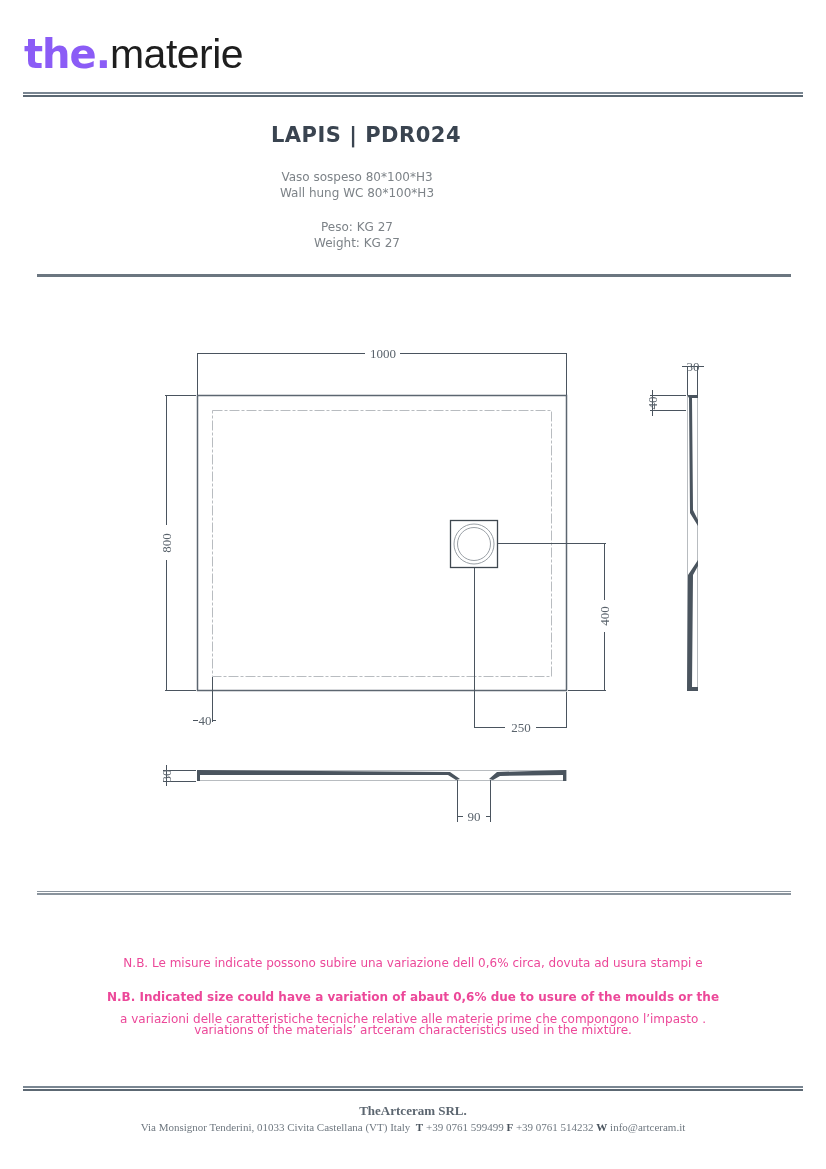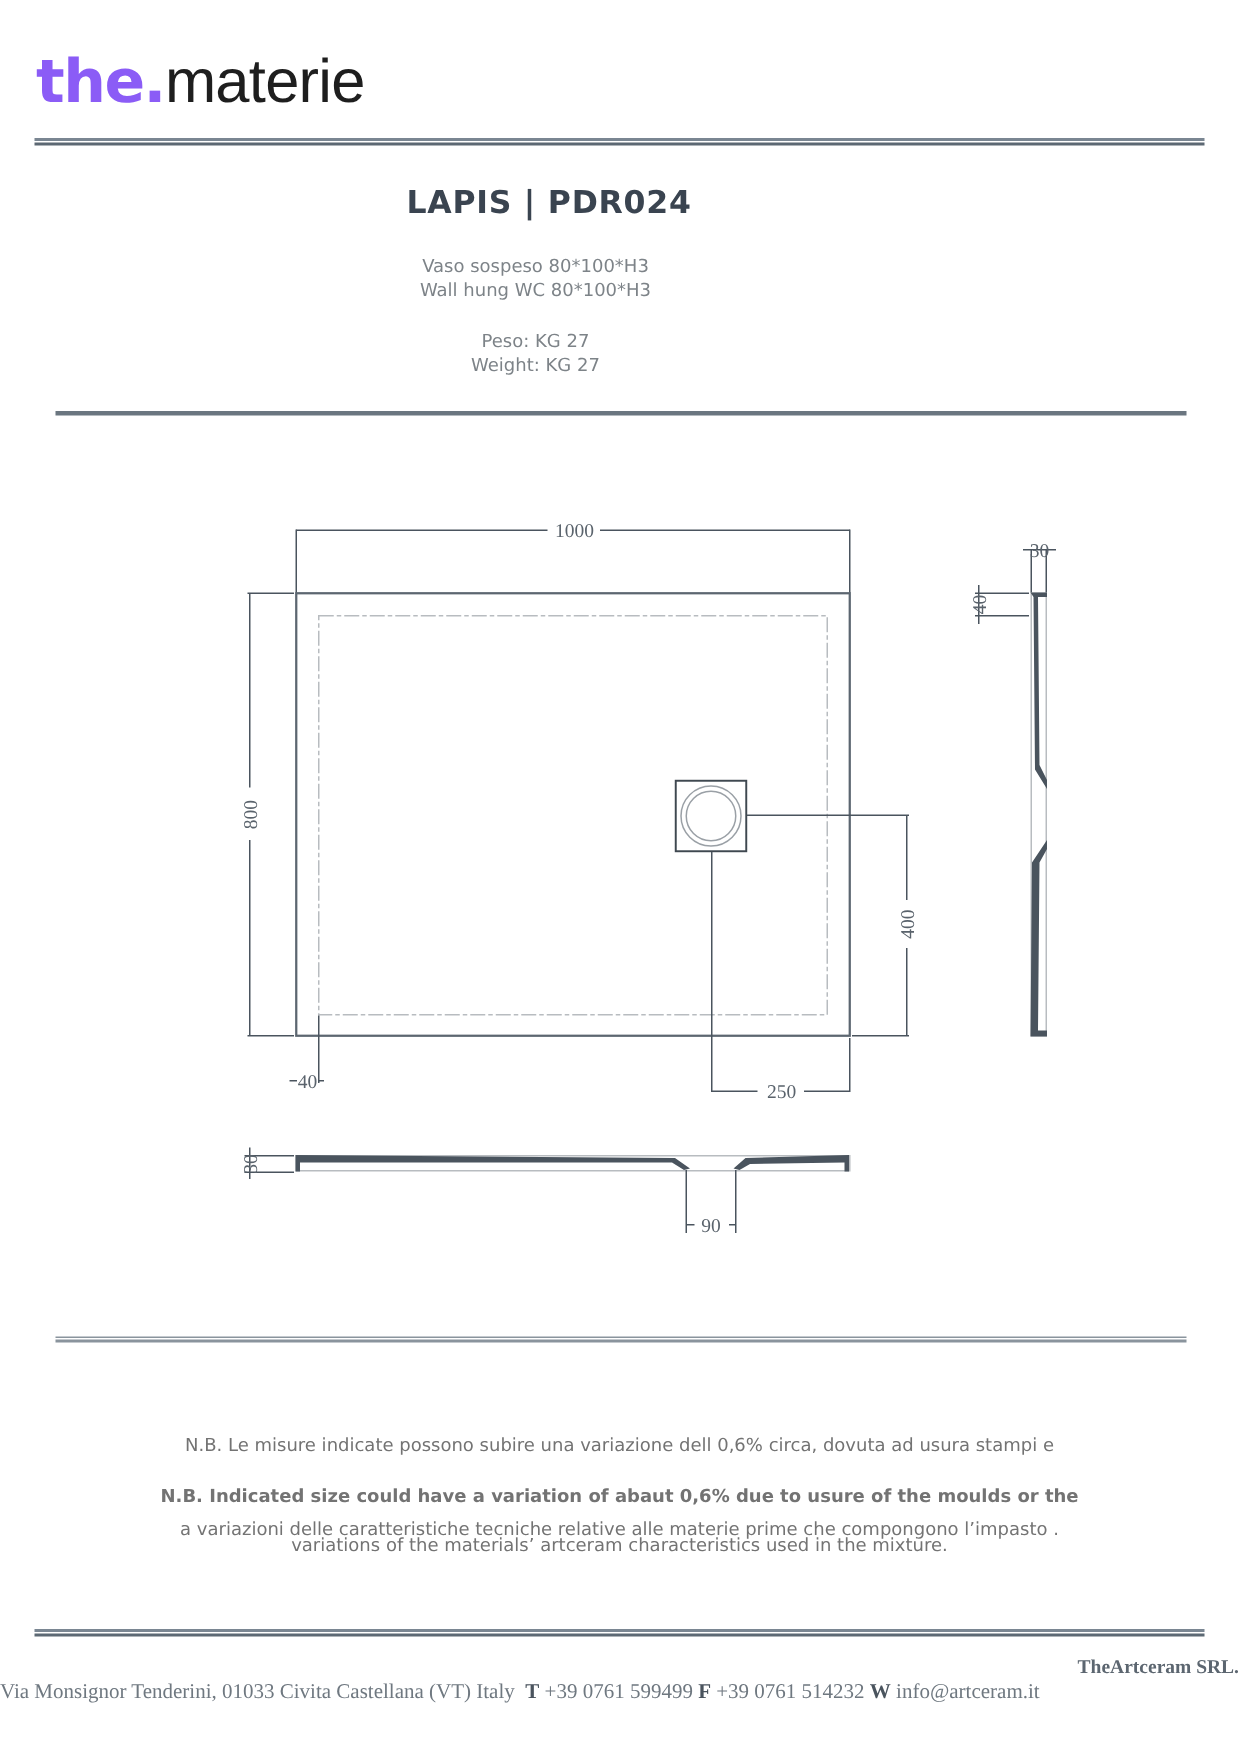--- a/index.html
+++ b/index.html
@@ -4,23 +4,23 @@
 <style>
   html, body { margin:0; padding:0; background:#ffffff; }
   body { width:826px; height:1169px; position:relative; overflow:hidden; font-family:"DejaVu Sans", sans-serif; }
   .logo { position:absolute; left:24px; top:30px; font-size:40px; line-height:48px; letter-spacing:-0.5px; }
   .logo .the { color:#8b5cf6; font-weight:bold; font-family:"DejaVu Sans", sans-serif; letter-spacing:-1px; }
   .logo .rest { color:#1e1e1e; font-family:"Liberation Sans", sans-serif; font-weight:normal; font-size:41px; }
   .dbl-rule { position:absolute; left:23px; width:780px; height:5px; border-top:2px solid #7a8692; border-bottom:2px solid #5c6873; box-sizing:border-box; }
   .single-rule { position:absolute; left:37px; width:754px; height:3px; background:#6b7680; }
   .title { position:absolute; left:0; width:732px; top:123px; text-align:center; font-family:"DejaVu Sans", sans-serif; font-weight:bold; font-size:21px; color:#3a4450; letter-spacing:0.5px; }
   .sub { position:absolute; left:0; width:714px; text-align:center; font-family:"DejaVu Sans", sans-serif; font-size:12px; color:#7d8388; line-height:16px; }
-  .note { position:absolute; left:0; width:826px; text-align:center; font-family:"DejaVu Sans", sans-serif; font-size:12px; color:#737373; line-height:17px; }
-  .footer-co { position:absolute; left:0; width:826px; top:1103px; text-align:right; font-family:"Liberation Serif", serif; font-weight:bold; font-size:13px; color:#5c6670; }
-  .footer-addr { position:absolute; left:0; width:826px; top:1121px; text-align:left; font-family:"Liberation Serif", serif; font-size:14px; color:#6f7880; }
+  .note { position:absolute; left:0; width:826px; text-align:center; font-family:"DejaVu Sans", sans-serif; font-size:12px; color:#ec4899; line-height:17px; }
+  .footer-co { position:absolute; left:0; width:826px; top:1103px; text-align:center; font-family:"Liberation Serif", serif; font-weight:bold; font-size:13px; color:#5c6670; }
+  .footer-addr { position:absolute; left:0; width:826px; top:1121px; text-align:center; font-family:"Liberation Serif", serif; font-size:11px; color:#6f7880; }
   .footer-addr b { color:#4a545e; }
   svg.drawing { position:absolute; left:0; top:0; }
   svg text { font-family:"Liberation Serif", serif; font-size:13px; fill:#5a636c; }
 </style>
 </head>
 <body>
 
 <div class="logo">
   <span class="the">the.</span><span class="rest">materie</span>
 </div>

